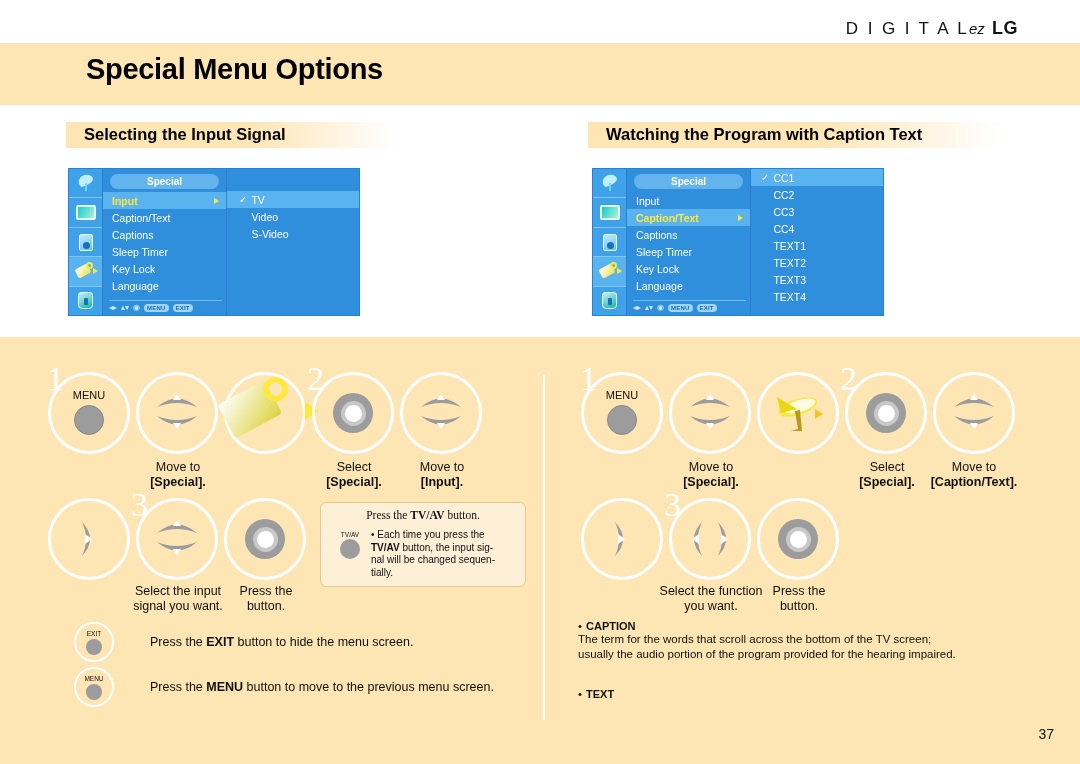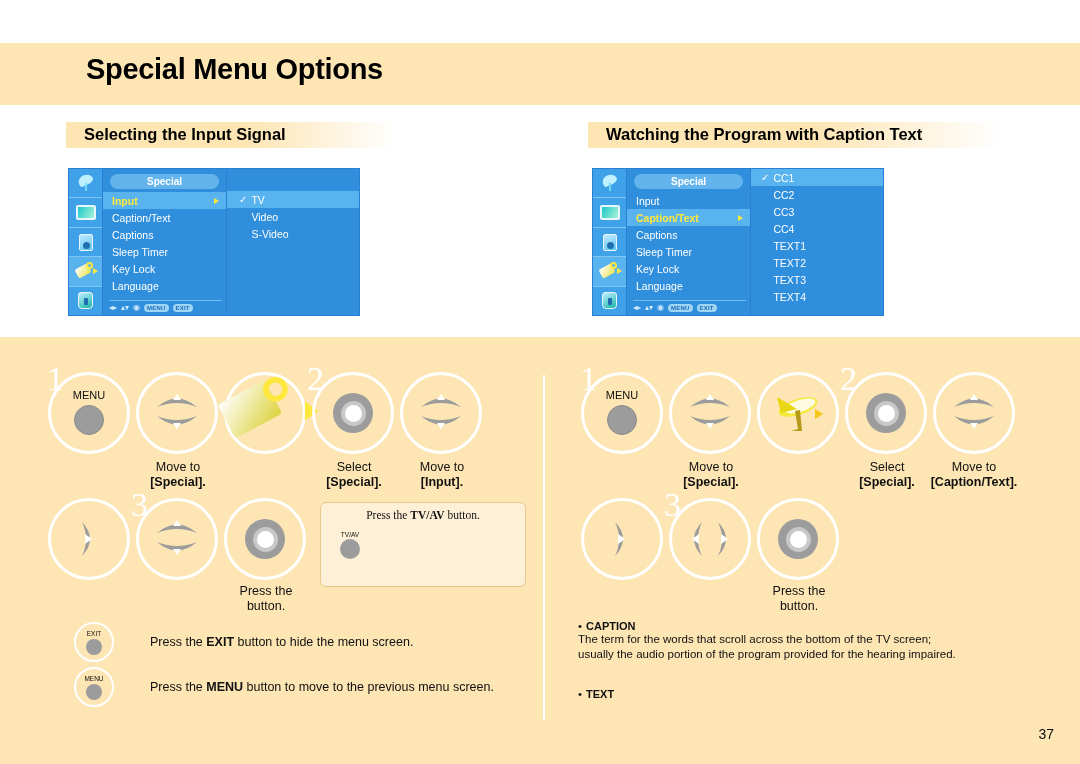--- a/index.html
+++ b/index.html
@@ -239,20 +239,23 @@
 
   .pagenum {
     position: absolute; right: 26px; bottom: 22px; font-size: 14px; color: #111;
   }
 </style>
 </head>
 <body>
 
 <div id="page">
 
+  <div class="logo">
+    <span>D I G I T A L</span><span class="ez">ez</span> <span class="lg">LG</span>
+  </div>
 
   <div class="title-band">
     <h1>Special Menu Options</h1>
   </div>
 
   <div class="sec-head" id="sec-head-left">
     <span>Selecting the Input Signal</span>
   </div>
   <div class="sec-head" id="sec-head-right">
     <span>Watching the Program with Caption Text</span>
@@ -497,32 +500,42 @@
             <path d="M2 2 Q22 19 42 2 Q22 10 2 2 Z" fill="#9c9c9c"></path>
             <path d="M18 9 L26 9 L22 15 Z" fill="#ffffff"></path>
           </svg></div>
     </div>
   </div>
 
   <div class="circ" style="left:224px; top:498px;">
     <div class="btn-ok"></div>
   </div>
 
+  <div class="caption" style="left:108px; top:584px; width:140px;">
+    <span>Select the input</span><br>
+    <span>signal you want.</span>
+  </div>
   <div class="caption" style="left:225px; top:584px; width:82px;">
     <span>Press the</span><br>
     <span>button.</span>
   </div>
 
   <div class="note">
     <div class="note-title">
       <span>Press the </span><b>TV/AV</b><span> button.</span>
     </div>
     <div class="note-btn">
       <div class="lbl">TV/AV</div>
       <div class="dot"></div>
+    </div>
+    <div class="note-body">
+      <span>• Each time you press the</span><br>
+      <b>TV/AV</b><span> button, the input sig-</span><br>
+      <span>nal will be changed sequen-</span><br>
+      <span>tially.</span>
     </div>
   </div>
 
   <div class="irow" style="top:622px;">
     <div class="ibtn">
       <span class="lbl">EXIT</span>
       <span class="dot"></span>
     </div>
     <div class="itext">
       <span>Press the </span><b>EXIT</b><span> button to hide the menu screen.</span>
@@ -617,20 +630,24 @@
           <path d="M4 2 Q20 19 4 36 Q12 19 4 2 Z" fill="#9c9c9c"></path>
           <path d="M7 14 L14 19 L7 24 Z" fill="#ffffff"></path>
         </svg>
     </div>
   </div>
 
   <div class="circ" style="left:757px; top:498px;">
     <div class="btn-ok"></div>
   </div>
 
+  <div class="caption" style="left:635px; top:584px; width:152px;">
+    <span>Select the function</span><br>
+    <span>you want.</span>
+  </div>
   <div class="caption" style="left:758px; top:584px; width:82px;">
     <span>Press the</span><br>
     <span>button.</span>
   </div>
 
   <div class="gloss" style="top:620px;">
     <div>
       <span class="bullet">•</span><span class="term">CAPTION</span>
     </div>
     <div class="desc">

